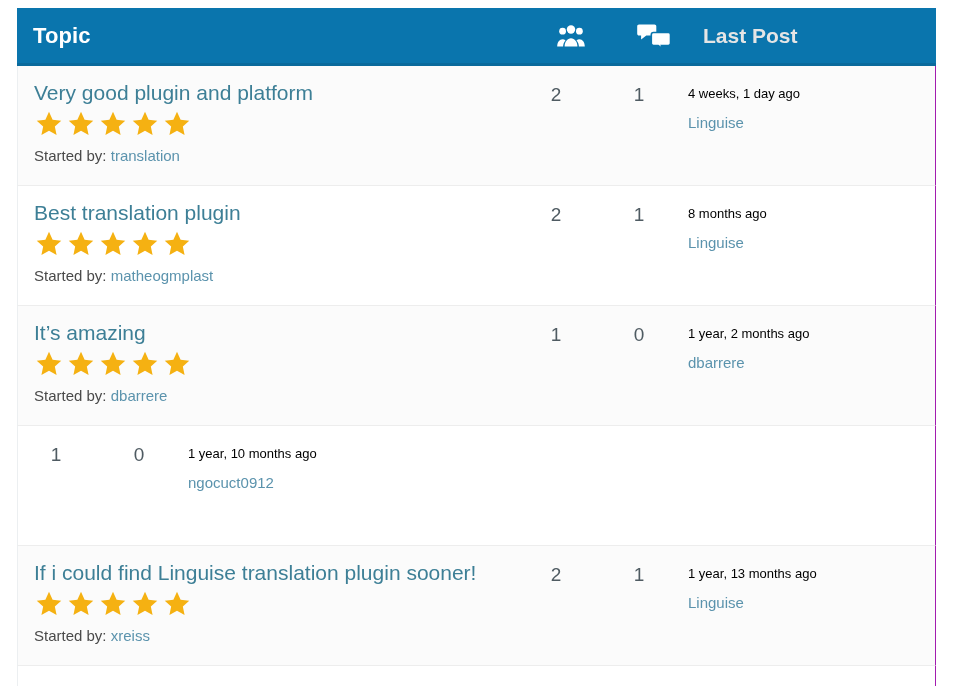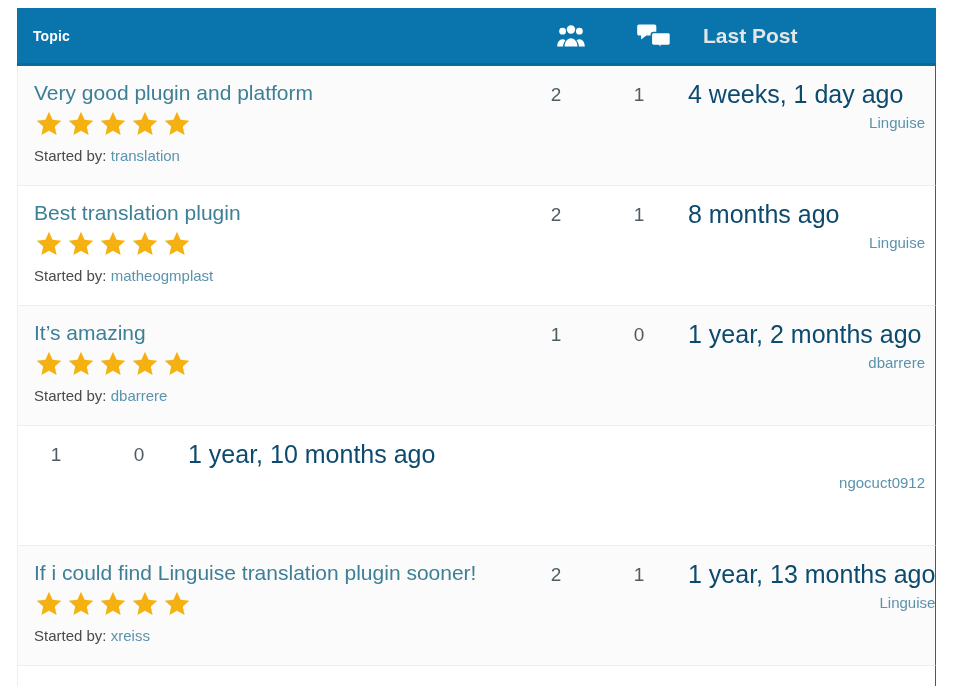--- a/index.html
+++ b/index.html
@@ -28,21 +28,21 @@
     align-items: center;
     background: #0a75ad;
     border-bottom: 3px solid #0a6a9c;
     height: 58px;
     box-sizing: border-box;
   }
   .th-topic {
     flex: 0 0 500px;
     padding-left: 16px;
     color: #ffffff;
-    font-size: 14px;
+    font-size: 22px;
     font-weight: bold;
     letter-spacing: .1px;
   }
   .th-voices {
     flex: 0 0 76px;
     display: flex;
     align-items: center;
     justify-content: center;
   }
   .th-posts {
@@ -118,34 +118,33 @@
     font-size: 15px;
     line-height: 19px;
   }
   .started-by a {
     color: #5b93ad;
     text-decoration: none;
   }
 
   .lp-time {
     display: block;
-    color: #0c4a6e;
-    font-size: 25px;
+    color: #000000;
+    font-size: 13px;
     line-height: 24px;
     text-decoration: none;
     white-space: nowrap;
   }
   .lp-author {
     display: block;
     margin-top: 7px;
     color: #5b93ad;
     font-size: 15px;
     line-height: 19px;
     text-decoration: none;
-    text-align: right;
   }
 
   
   .topic-row.partial {
     min-height: 14px;
     border-bottom: none;
   }
 </style>
 </head>
 <body>

